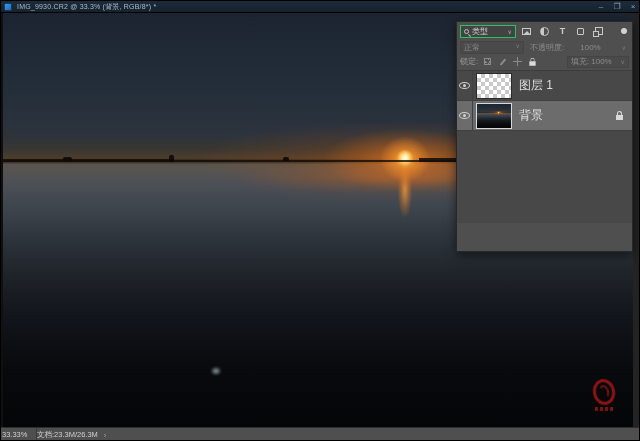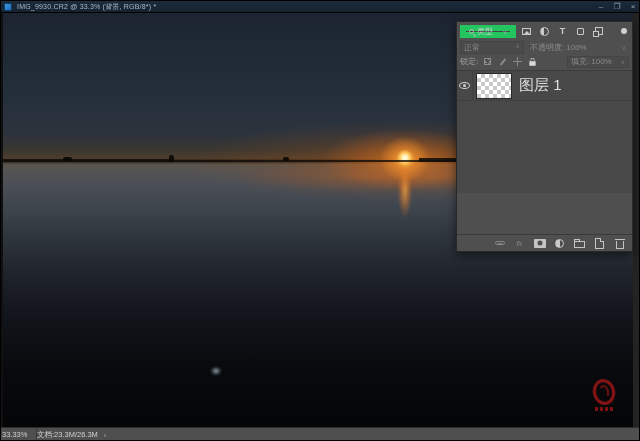--- a/index.html
+++ b/index.html
@@ -57,38 +57,38 @@
   
   .layers-panel { position:absolute; left:455px; top:20px; width:177px; height:231px;
     background:var(--panel_bg); border:1px solid #282828; box-shadow:0 3px 10px rgba(0,0,0,.55); }
   .tabbar { height:16px; background:var(--panel_dark); display:flex; align-items:flex-end; position:relative; }
   .tab { padding:2px 8px 1px; font-size:9px; color:#b5b5b5; line-height:12px; }
   .tab.active { background:var(--panel_bg); color:#e8e8e8; }
   .panel-menu { position:absolute; right:4px; top:1px; font-size:10px; color:#cfcfcf; line-height:13px; }
 
   .filter-row { height:18px; padding:2px 3px; display:flex; align-items:center; gap:3px; }
   .kind-select { display:flex; align-items:center; width:56px; height:13px;
-    background:#434343; border:6px solid #22c55e; padding:0 3px; gap:3px; font-size:8px; color:#d0d0d0; }
+    background:#434343; border:1px solid #22c55e; padding:0 3px; gap:3px; font-size:8px; color:#d0d0d0; }
   .kind-select .arrow { margin-left:auto; font-size:6px; color:#a8a8a8; }
   .mag { width:5px; height:5px; border:1px solid #bdbdbd; border-radius:50%; position:relative; flex:none; }
   .mag::after { content:""; position:absolute; width:3px; height:1px; background:#bdbdbd; transform:rotate(45deg); left:3px; top:5px; }
   .fbtn { width:15px; height:13px; display:flex; align-items:center; justify-content:center; color:#c9c9c9; }
   .ico-pixel { width:9px; height:7px; border:1px solid #c9c9c9; position:relative; }
   .ico-pixel::after { content:""; position:absolute; left:1px; bottom:0; border-left:3px solid transparent; border-right:3px solid transparent; border-bottom:3px solid #c9c9c9; }
   .ico-half { width:9px; height:9px; border:1px solid #c9c9c9; border-radius:50%; background:linear-gradient(90deg,#c9c9c9 50%,transparent 50%); }
   .ico-T { font-size:9px; font-weight:bold; line-height:9px; }
   .ico-shape { width:7px; height:7px; border:1px solid #c9c9c9; border-radius:1px; }
   .ico-smart { width:8px; height:8px; border:1px solid #c9c9c9; position:relative; }
   .ico-smart::after { content:""; position:absolute; left:-3px; bottom:-3px; width:4px; height:4px; border:1px solid #c9c9c9; background:var(--panel_bg); }
   .dot-toggle { margin-left:auto; margin-right:2px; width:6px; height:6px; border-radius:50%; background:#d2d2d2; }
 
   .blend-row { height:13px; margin:1px 3px; display:flex; gap:3px; opacity:.45; }
   .blend-select { display:flex; align-items:flex-start; width:64px; background:#464646; border:1px solid #383838; padding:0 3px; font-size:8px; color:#cfcfcf; }
   .blend-select .arrow, .opacity-select .arrow, .fill-select .arrow { margin-left:auto; font-size:6px; color:#a8a8a8; }
-  .opacity-select { display:flex; align-items:center; flex:1; padding:0 3px; font-size:8px; color:#cfcfcf; gap:2px; }
+  .opacity-select { display:flex; align-items:center; flex:1; padding:0 3px; font-size:8px; color:#cfcfcf; gap:16px; }
 
   .lock-row { height:13px; margin:1px 3px 2px; display:flex; align-items:center; gap:4px;justify-content:flex-end; }
   .lock-label { font-size:8px; color:#9b9b9b; }
   .lbtn { display:flex; align-items:center; justify-content:center; width:11px; height:12px; opacity:.55; }
   .lbtn.bright { opacity:1; }
   .ico-checker { width:7px; height:7px; border:1px solid #bdbdbd;
     background:linear-gradient(45deg,#bdbdbd 25%,transparent 25%,transparent 75%,#bdbdbd 75%); background-size:4px 4px; }
   .ico-brush { width:2px; height:8px; background:#bdbdbd; transform:rotate(40deg); border-radius:1px; }
   .ico-move { position:relative; width:9px; height:9px; }
   .ico-move::before { content:""; position:absolute; left:4px; top:0; width:1px; height:9px; background:#bdbdbd; }
@@ -104,21 +104,21 @@
   .layer-row.selected { background:var(--selected_row); }
   .eye-cell { width:16px; height:100%; display:flex; align-items:center; justify-content:center; border-right:1px solid #404040; }
   .eye { width:11px; height:7px; border:1px solid #d0d0d0; border-radius:50%; position:relative; }
   .eye::after { content:""; position:absolute; left:50%; top:50%; width:3px; height:3px; margin:-1.5px 0 0 -1.5px; background:#d0d0d0; border-radius:50%; }
   .thumb { width:36px; height:26px; margin-left:3px; flex:none; border:1px solid #2a2a2a; }
   .thumb.checker { background-color:#fff;
     background-image:linear-gradient(45deg,#c9c9c9 25%,transparent 25%,transparent 75%,#c9c9c9 75%),
                      linear-gradient(45deg,#c9c9c9 25%,transparent 25%,transparent 75%,#c9c9c9 75%);
     background-size:8px 8px; background-position:0 0,4px 4px; }
   .thumb.photo { border:1px solid #d9d9d9; }
-  .lname { margin-left:7px; font-size:15px; color:#dedede; white-space:nowrap; }
+  .lname { margin-left:7px; font-size:12px; color:#dedede; white-space:nowrap; }
   .row-lock { margin-left:auto; margin-right:9px; }
   .list-filler { height:92px; }
 
   .panel-toolbar { position:absolute; left:0; bottom:0; width:100%; height:17px;
     background:var(--panel_bg); border-top:1px solid #3a3a3a;
     display:flex; align-items:center; justify-content:flex-end; gap:7px; padding-right:6px; }
   .tbtn { display:flex; align-items:center; justify-content:center; width:13px; height:14px; color:#c4c4c4; }
   .tbtn.dim { opacity:.45; }
   .linkicon { width:10px; height:4px; border:1px solid #c4c4c4; border-radius:2px; position:relative; }
   .linkicon::after { content:""; position:absolute; left:2px; top:1px; width:4px; border-top:1px solid #c4c4c4; }
@@ -236,46 +236,33 @@
     </div>
 
     <div class="layer-list">
       <div class="layer-row">
         <div class="eye-cell">
             <div class="eye"></div>
           </div>
         <div class="thumb checker"></div>
         <div class="lname">图层 1</div>
       </div>
+      <div class="layer-row selected">
+        <div class="eye-cell">
+            <div class="eye"></div>
+          </div>
+        <div class="thumb photo photo--thumb"></div>
+        <div class="lname">背景</div>
+        <div class="row-lock">
+            <div class="padlock"></div>
+          </div>
+      </div>
       <div class="list-filler"></div>
     </div>
 
-    <div class="panel-toolbar">
-      <div class="tbtn dim">
-          <div class="linkicon"></div>
-        </div>
-      <div class="tbtn dim">
-          <span class="fxtext">fx</span>
-        </div>
-      <div class="tbtn">
-          <div class="maskicon"></div>
-        </div>
-      <div class="tbtn">
-          <div class="ico-half"></div>
-        </div>
-      <div class="tbtn">
-          <div class="folder"></div>
-        </div>
-      <div class="tbtn">
-          <div class="newlayer"></div>
-        </div>
-      <div class="tbtn">
-          <div class="trash"></div>
-        </div>
-    </div>
   </div>
 
   <div class="statusbar">
     <div class="zoom-box">33.33%</div>
     <div class="doc-info">文档:23.3M/26.3M</div>
     <div class="flyout">›</div>
   </div>
 
 </div>
 

